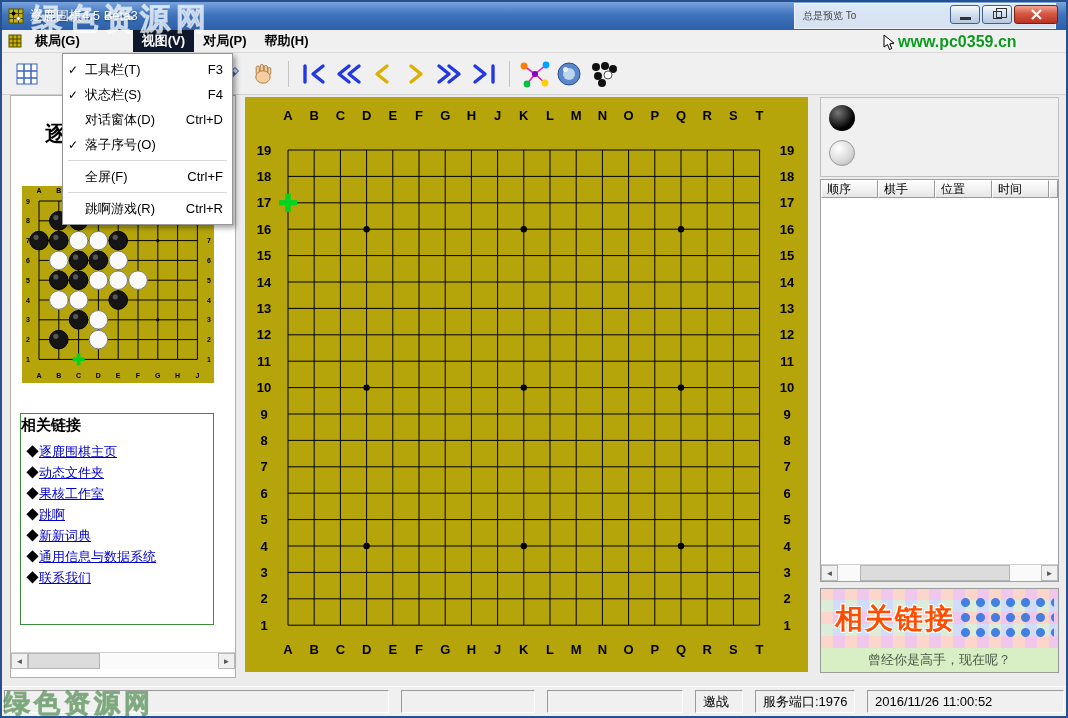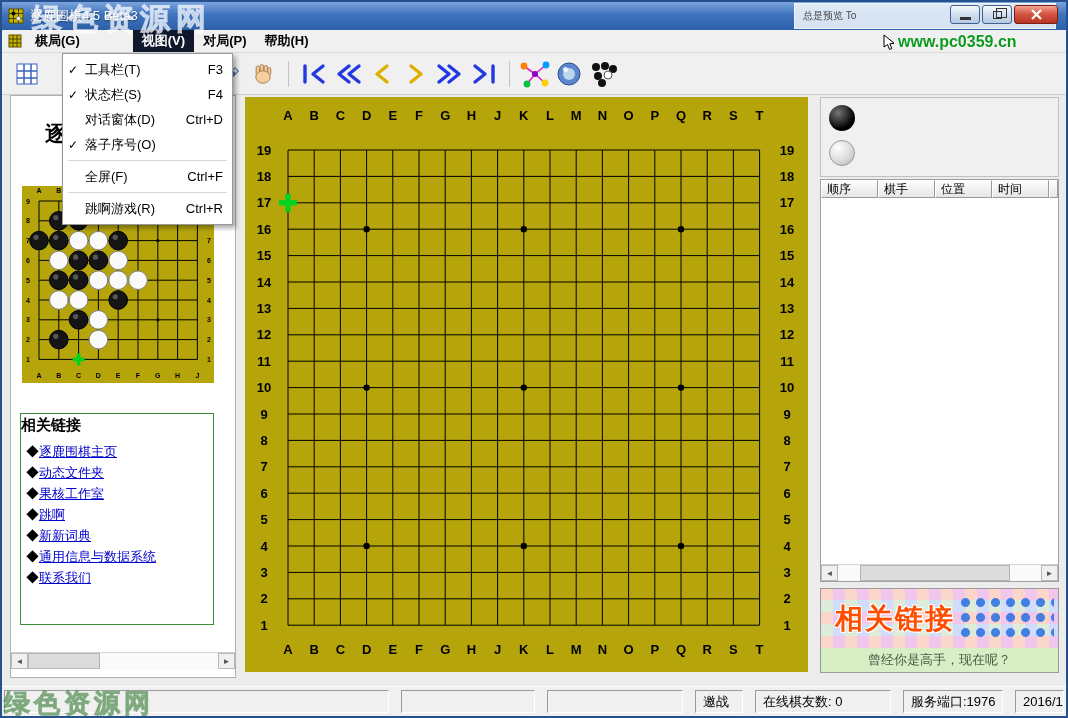--- a/index.html
+++ b/index.html
@@ -519,21 +519,20 @@
       <div class="ad-title">相关链接</div>
     </div>
     <div class="ad-bottom">曾经你是高手，现在呢？</div>
   </div>
 
   <div class="statusbar">
     <div class="pane" style="width:385px;"></div>
     <div class="pane" style="width:134px;"></div>
     <div class="pane" style="width:136px;"></div>
     <div class="pane" style="width:48px;">邀战</div>
-    <div class="pane" style="width:136px;">在线棋友数: 0</div>
     <div class="pane" style="width:100px;">服务端口:1976</div>
     <div class="pane" style="flex:1;">2016/11/26 11:00:52</div>
   </div>
 
   <div class="context-menu">
     <div class="cm-item">
       <span class="cm-check">✓</span>
       <span class="cm-label">工具栏(T)</span>
       <span class="cm-short">F3</span>
     </div>

